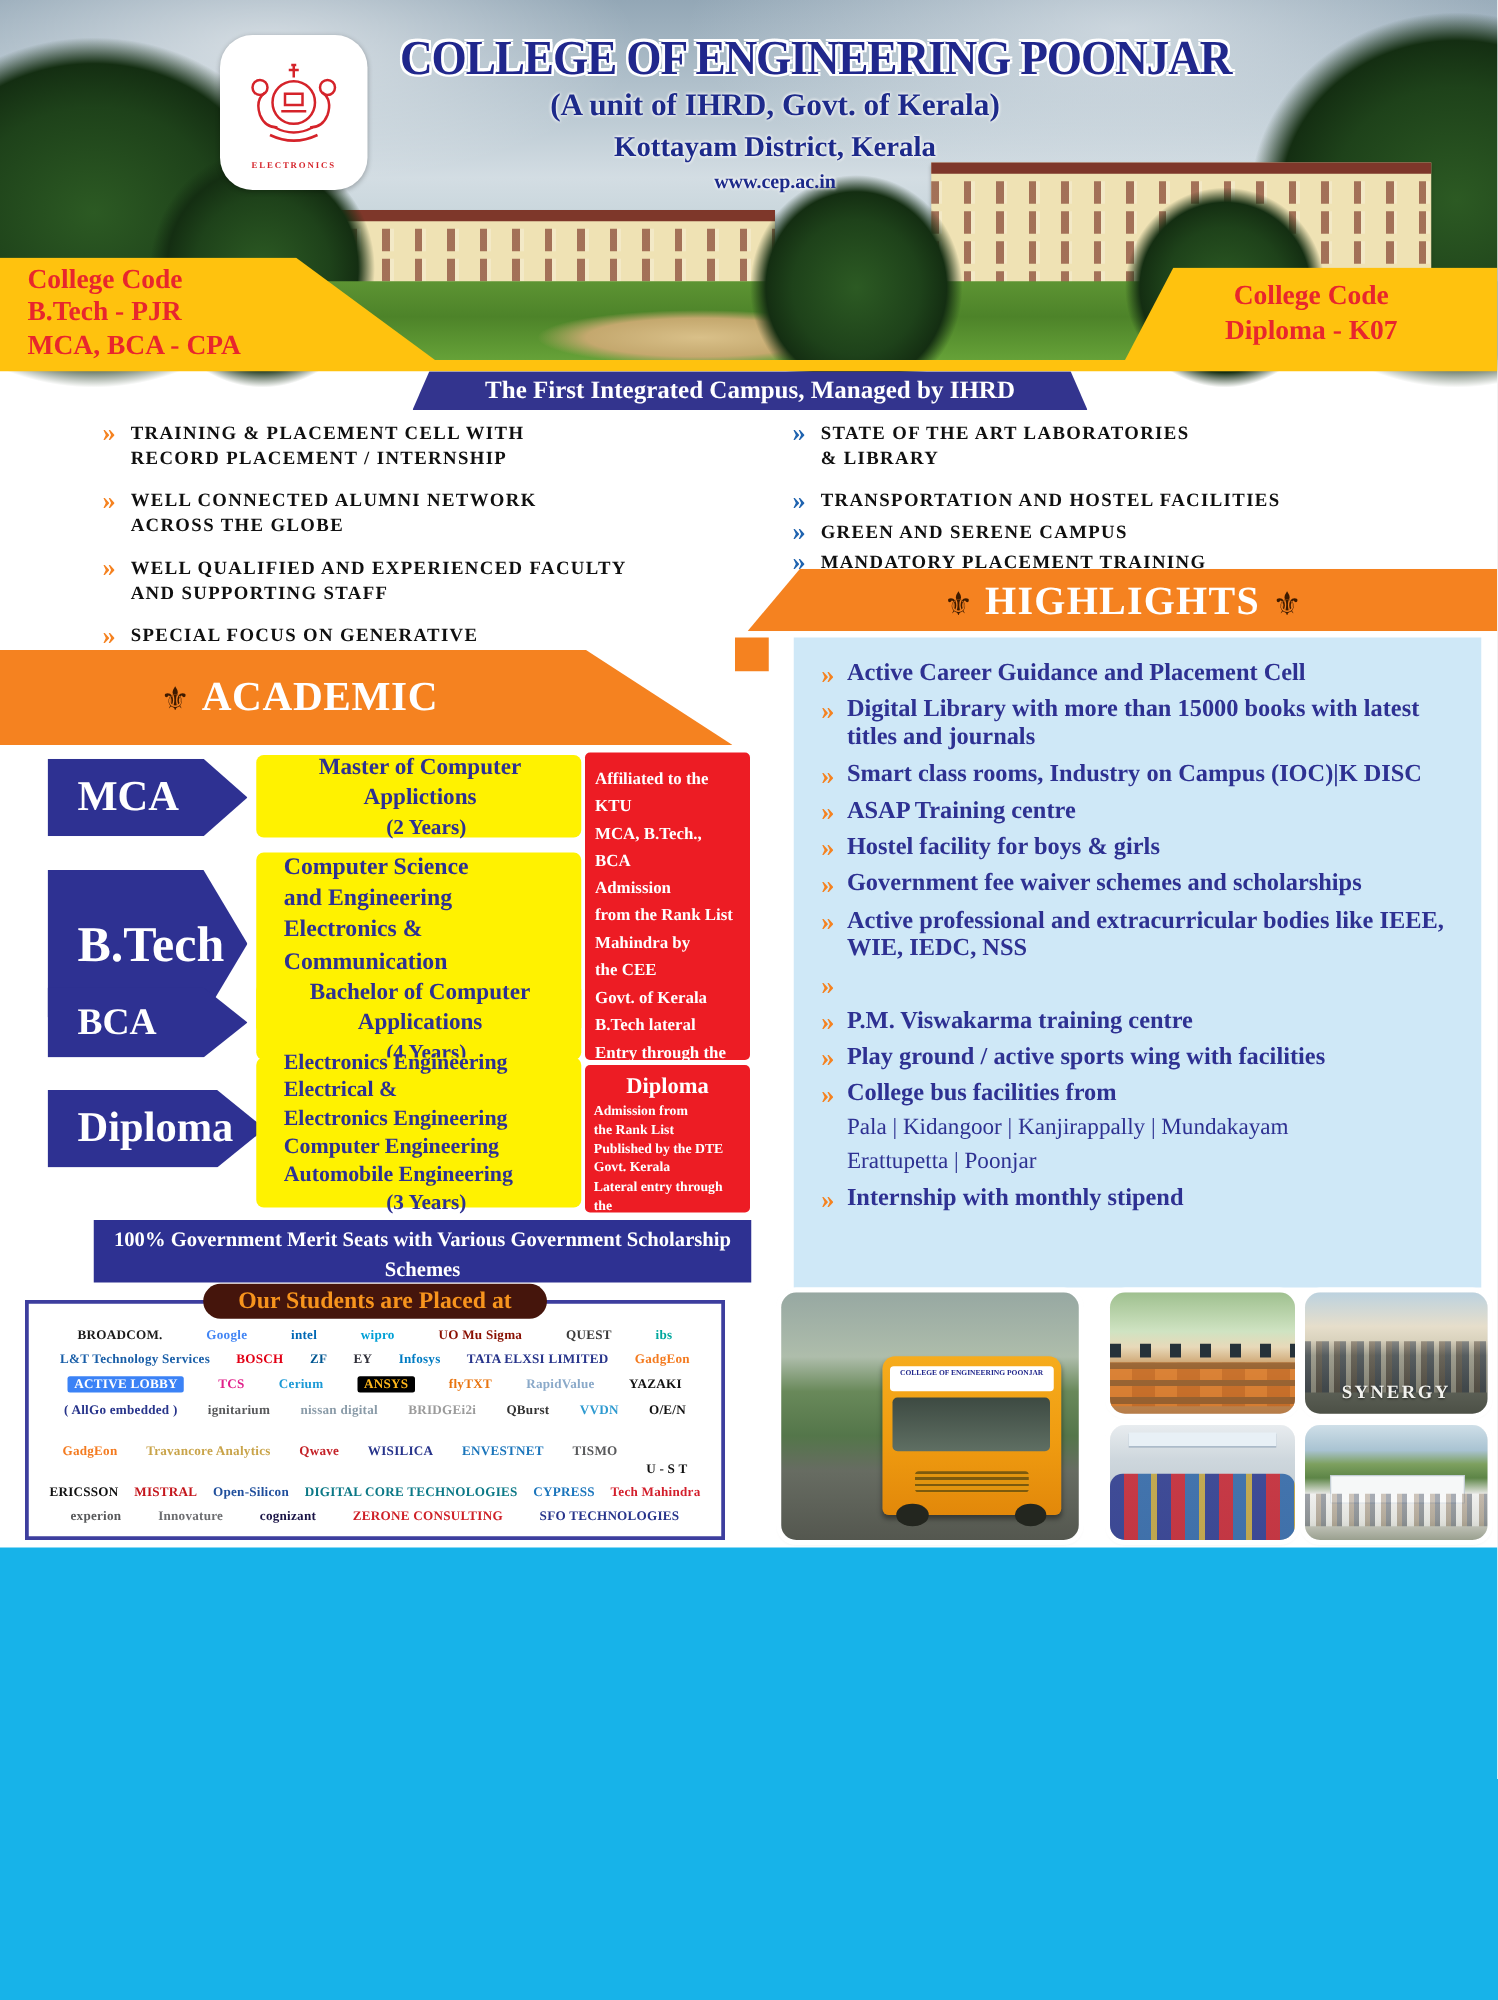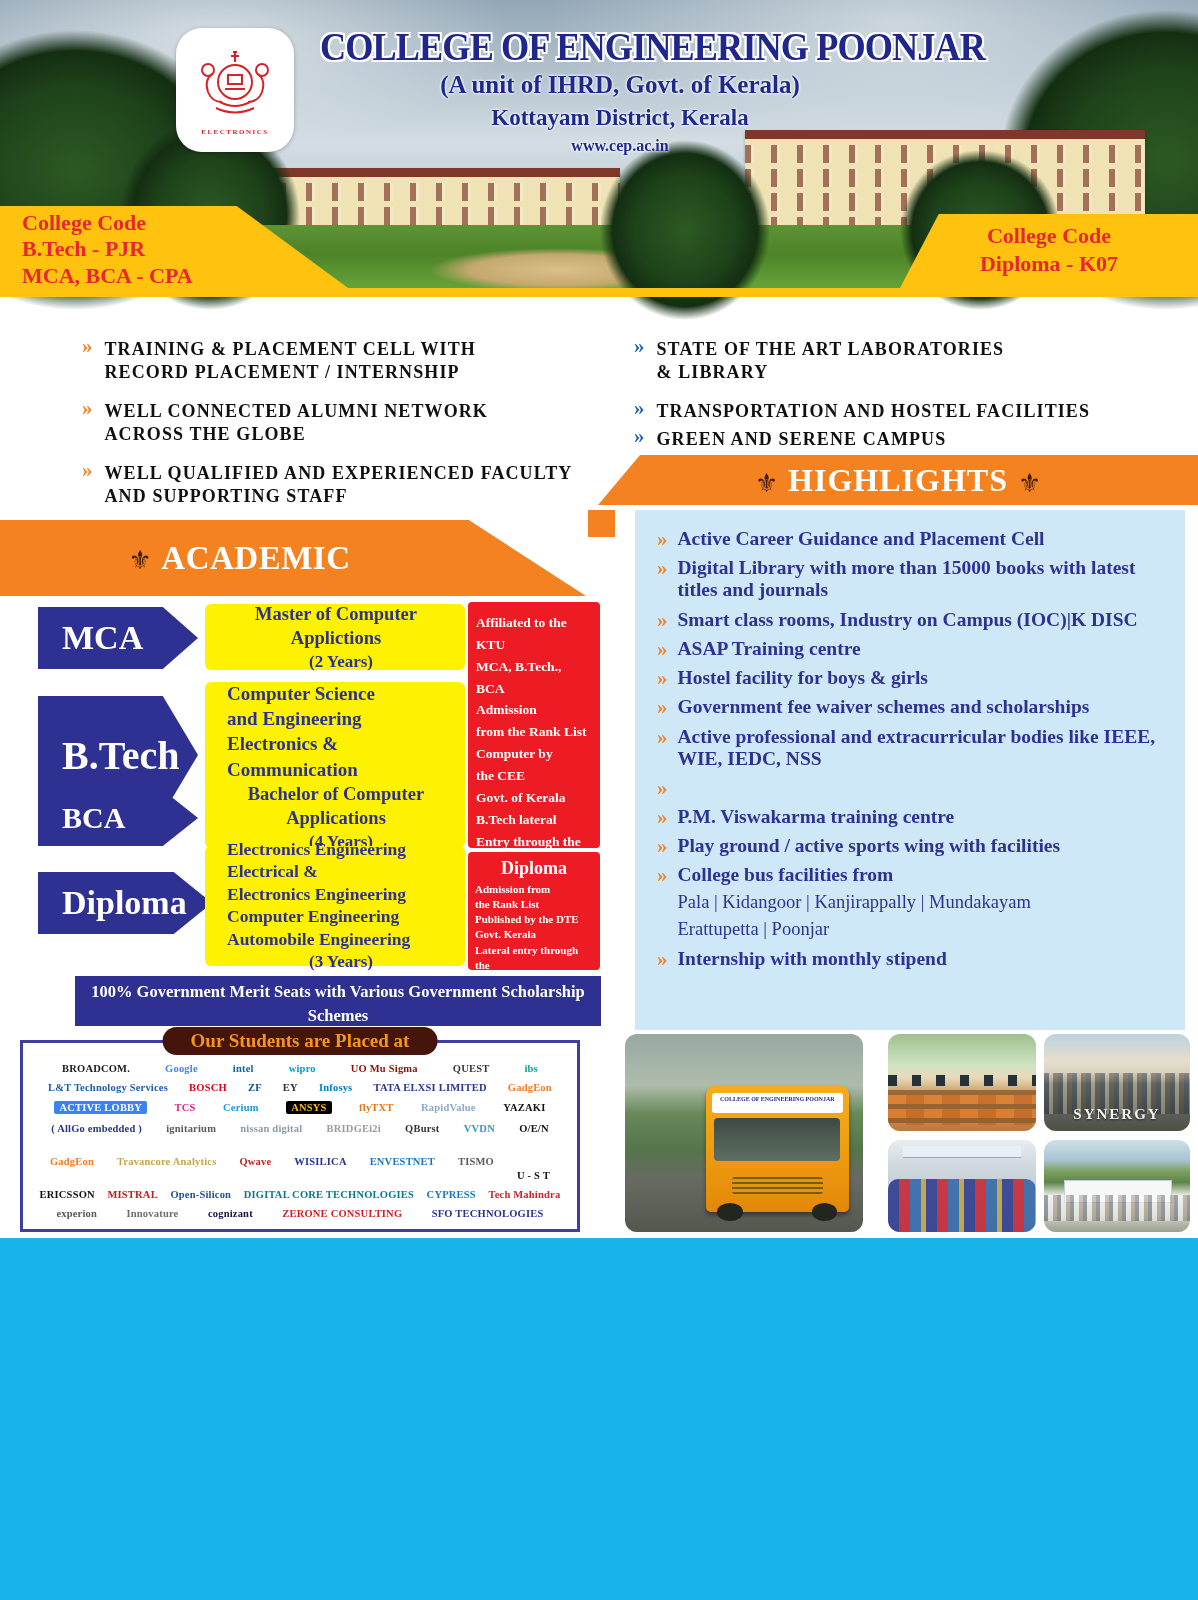--- a/index.html
+++ b/index.html
@@ -52,21 +52,21 @@
 
   
   .features{position:absolute;top:338px}
   .col-left{left:82px;width:545px}
   .col-right{left:634px;width:560px}
   .feat-item{display:flex;gap:12px;margin-bottom:15px}
   .feat-item.tight{margin-bottom:5px}
   .feat-arrow{font-size:21px;font-weight:900;line-height:1;margin-top:-2px}
   .col-left .feat-arrow{color:#f58220}
   .col-right .feat-arrow{color:#1f63af}
-  .feat-lines{font-size:18px;font-weight:800;color:#101010;letter-spacing:1.1px;line-height:1.3}
+  .feat-lines{font-size:15px;font-weight:800;color:#101010;letter-spacing:1.1px;line-height:1.3}
 
   
   .ac-bar{position:absolute;left:0;top:520px;width:586px;height:76px;background:#f58220;
     clip-path:polygon(0 0,80% 0,100% 100%,0 100%)}
   .ac-title{color:#fff;font-size:33px;font-weight:900;letter-spacing:.5px;text-align:center;line-height:76px;padding-right:118px}
   .orange-square{position:absolute;left:588px;top:510px;width:27px;height:27px;background:#f58220}
   .hl-bar{position:absolute;left:598px;top:455px;width:600px;height:50px;background:#f58220;
     clip-path:polygon(7% 0,100% 0,100% 100%,0 100%)}
   .hl-title{color:#fff;font-size:32px;font-weight:900;letter-spacing:1px;text-align:center;line-height:50px}
   .orn{color:#3d1a00;font-weight:400;font-size:26px;vertical-align:middle;display:inline-block;margin:0 10px}
@@ -213,20 +213,21 @@
       <div>College Code</div>
       <div>B.Tech - PJR</div>
       <div>MCA, BCA - CPA</div>
     </div>
     <div class="ribbon ribbon-right">
       <div>College Code</div>
       <div>Diploma - K07</div>
     </div>
   </div>
   <div class="gold-strip"></div>
+  <div class="banner">The First Integrated Campus, Managed by IHRD</div>
 
   <div class="features col-left" id="features-left">
       <div class="feat-item">
         <span class="feat-arrow">»</span>
         <div class="feat-lines">
           <div>TRAINING &amp; PLACEMENT CELL WITH</div>
           <div>RECORD PLACEMENT / INTERNSHIP</div>
         </div>
       </div>
       <div class="feat-item">
@@ -324,21 +325,21 @@
           <div class="pdur">(3 Years)</div>
         </div>
       </div>
     </div>
   <div class="red-panel affil" id="affil">
       <div>Affiliated to the KTU</div>
       <div>MCA, B.Tech.,</div>
       <div>BCA</div>
       <div>Admission</div>
       <div>from the Rank List</div>
-      <div>Computer by</div>
+      <div>Mahindra by</div>
       <div>the CEE</div>
       <div>Govt. of Kerala</div>
       <div>B.Tech lateral</div>
       <div>Entry through the</div>
       <div>DTE, Govt. of Kerala</div>
     </div>
   <div class="red-panel dipl2">
     <div class="dipl2-title">Diploma</div>
     <div id="dipl-lines">
         <div>Admission from</div>

